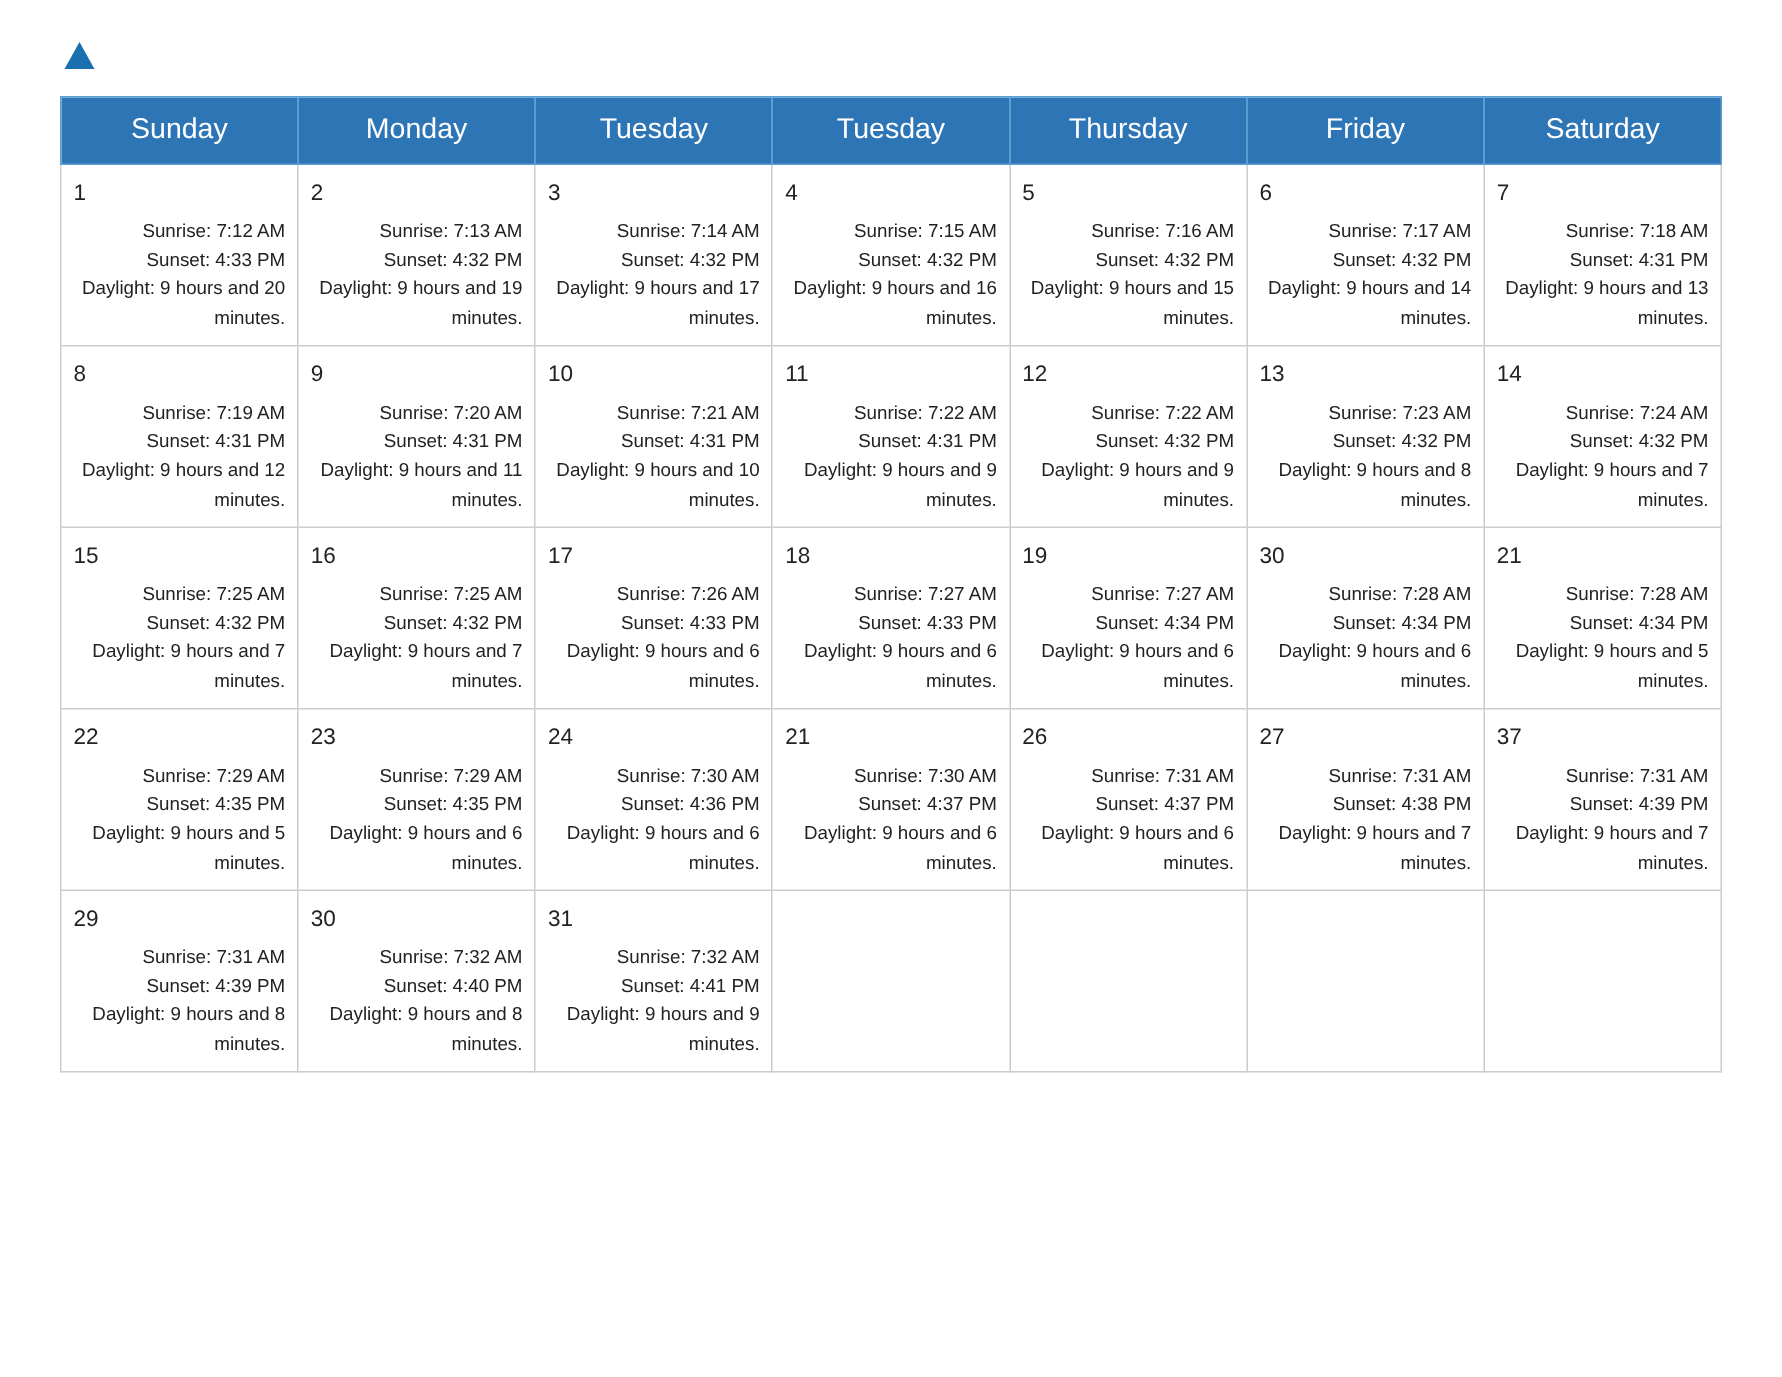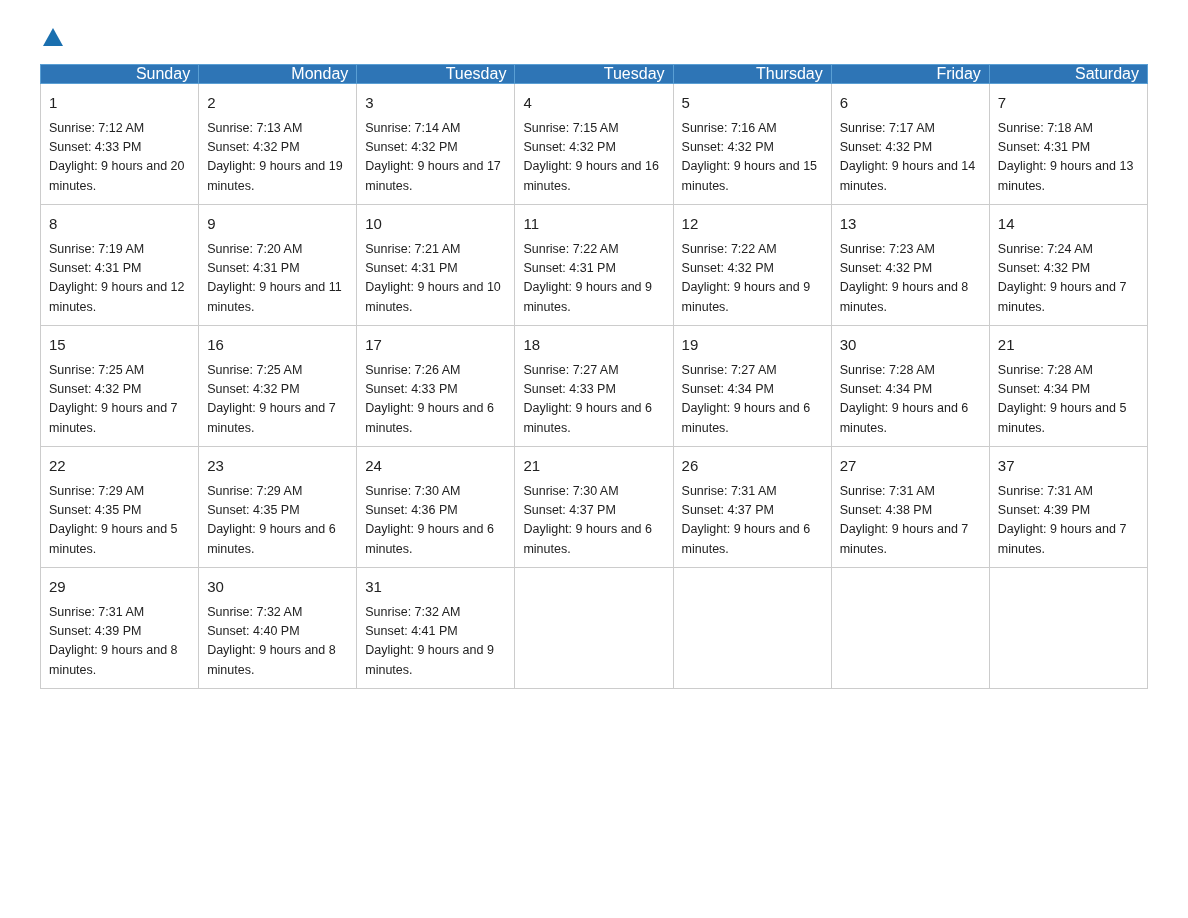--- a/index.html
+++ b/index.html
@@ -39,23 +39,23 @@
       margin-top: 4px;
     }
     .calendar-table {
       width: 100%;
       border-collapse: collapse;
       border: 1px solid #999;
     }
     .calendar-table th {
       background-color: #2e75b6;
       color: white;
-      padding: 0 8px;
-      text-align: right;
-      font-size: 16px;
+      padding: 11px 8px;
+      text-align: center;
+      font-size: 19px;
       font-weight: normal;
       border: 1px solid #5a9fd4;
     }
     .calendar-table td {
       vertical-align: top;
       padding: 8px 8px;
       border: 1px solid #ccc;
       width: 14.285%;
       font-size: 13px;
       color: #222;
@@ -64,20 +64,21 @@
     .day-number {
       font-size: 15px;
       font-weight: normal;
       margin-bottom: 4px;
       display: block;
     }
     .day-info {
       font-size: 12.5px;
       color: #222;
       line-height: 1.55;
+      text-align: right;
     }
     .empty-cell {
       background: #fff;
     }
     
     .logo-triangle {
       display: inline-block;
       width: 0;
       height: 0;
       border-left: 10px solid transparent;

